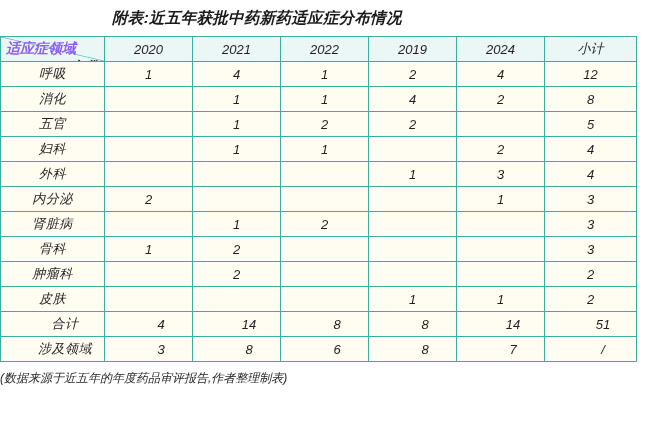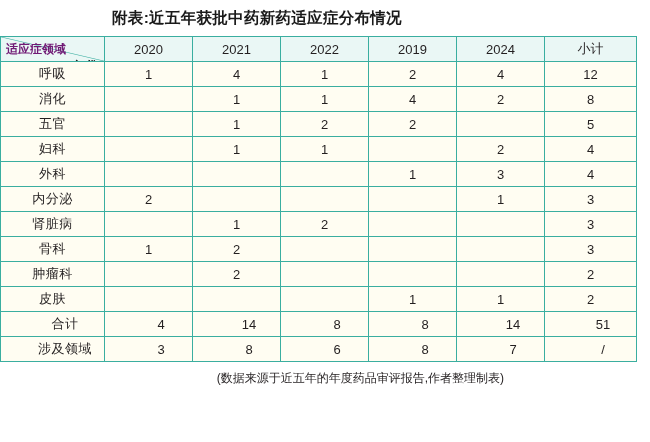--- a/index.html
+++ b/index.html
@@ -12,20 +12,21 @@
     background: #ffffff;
     font-family: "Liberation Sans", sans-serif;
     color: #231f20;
     overflow: hidden;
   }
   .page {
     position: relative;
     width: 514px;
     height: 442px;
     box-sizing: border-box;
+    font-style: italic;
   }
   .title {
     text-align: center;
     font-size: 15.5px;
     font-weight: bold;
     color: #1a1a1a;
     padding: 8px 0 7px 0;
     letter-spacing: 0.3px;
   }
   table.grid {
@@ -68,41 +69,40 @@
     right: 6px;
     top: 21px;
     font-size: 12.5px;
     font-weight: bold;
     color: #231f20;
   }
   td.corner .fld {
     position: absolute;
     left: 5px;
     bottom: 3px;
-    font-size: 12px;
+    font-size: 14px;
     font-weight: bold;
-    color: #701a75;
+    color: #8b5cf6;
   }
   th.yearhead {
     background: #eaf7f5 !important;
     height: 48px;
     font-size: 13.5px;
     font-weight: normal;
     color: #231f20;
   }
   td.rowlabel {
     font-size: 13px;
     letter-spacing: 0.5px;
   }
   tr.total td, tr.fields td {
     font-weight: normal;
     padding-left: 25px;
   }
   .footnote {
-    text-align: right;
     font-size: 12px;
     color: #231f20;
     padding: 8px 10px 0 0;
   }
 </style>
 </head>
 <body>
 
 <div class="page">
 

